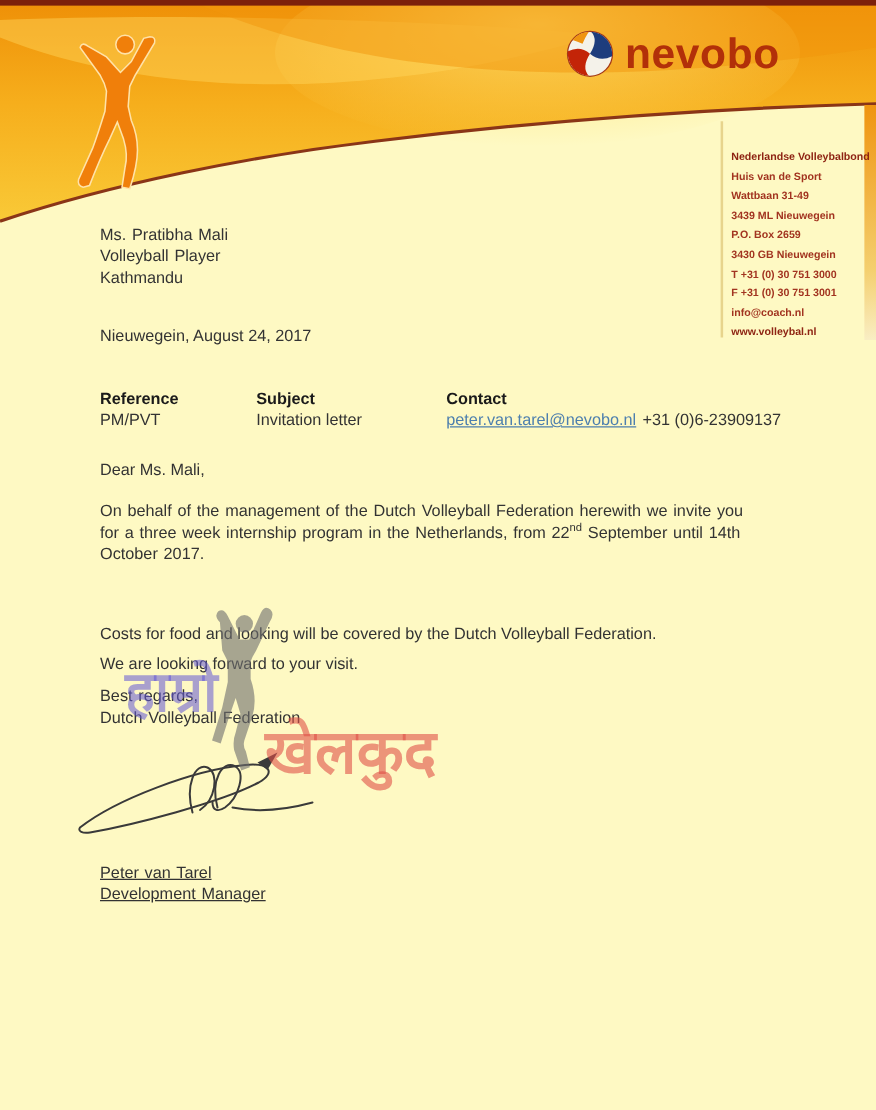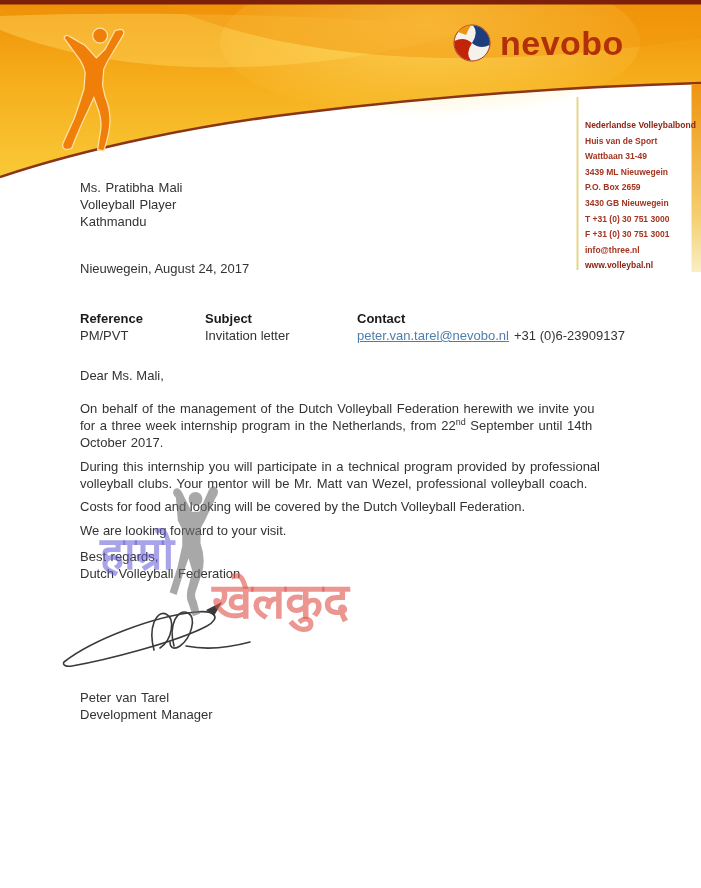--- a/index.html
+++ b/index.html
@@ -1,17 +1,17 @@
 <!DOCTYPE html>
 <html><head>
 <meta charset="utf-8">
 <style>
   html,body{margin:0;padding:0;background:#e9e9e9;}
   .page{
-    position:relative;width:701px;height:888px;margin:0 auto;background:#ffffff;
+    position:relative;width:701px;height:888px;margin:0 auto;background:#fef9c3;
     overflow:hidden;font-family:"Liberation Sans","DejaVu Sans",sans-serif;color:#333;
   }
   .hdr-svg{position:absolute;top:0;left:0;display:block;}
   .logo{position:absolute;top:23px;left:452px;display:flex;align-items:center;gap:8px;z-index:3;}
   .logo-text{font-size:34px;font-weight:bold;color:#b23009;letter-spacing:.5px;line-height:1;}
   .sidebar{position:absolute;left:585px;top:118px;font-size:8.5px;font-weight:bold;
     color:#a23420;line-height:15.6px;z-index:2;}
   .sidebar div{white-space:nowrap;}
   .sidebar .org{color:#8e2413;}
   .sidebar .site{color:#8e2413;}
@@ -23,21 +23,21 @@
   .meta-col .hd{font-weight:bold;color:#1a1a1a;}
   .meta-ref{left:80px;} .meta-subj{left:205px;} .meta-contact{left:332px;white-space:nowrap;margin-left:25px;}
   .email{color:#4d7fae;text-decoration:underline;cursor:pointer;}
   .phone{margin-left:5px;}
   .salutation{left:80px;top:367px;}
   .para1{left:80px;top:400px;}
   .para2{left:80px;top:458px;}
   .para3{left:80px;top:498px;}
   .para4{left:80px;top:522px;}
   .closing{left:80px;top:548px;}
-  .signer{left:80px;top:689px;}
+  .signer{left:80px;top:689px;text-decoration:underline;}
   sup.ord{font-size:9px;line-height:0;vertical-align:super;}
   .signature{position:absolute;left:58px;top:598px;z-index:2;}
   .wm-text{position:absolute;font-weight:bold;z-index:5;line-height:1;
     font-family:Liberation Mono, monospace;text-align:right;}
   .wm-left{left:100px;top:535px;font-size:45px;color:rgba(98,88,214,.55);}
   .wm-right{left:212px;top:540px;font-size:49px;color:rgba(224,80,72,.6);margin-top:41px;}
   .wm-player{position:absolute;left:157px;top:484px;z-index:5;opacity:.6;}
 </style>
 </head>
 <body>
@@ -87,21 +87,21 @@
 
   <div class="sidebar">
     <div class="org">Nederlandse Volleybalbond</div>
     <div>Huis van de Sport</div>
     <div>Wattbaan 31-49</div>
     <div>3439 ML Nieuwegein</div>
     <div>P.O. Box 2659</div>
     <div>3430 GB Nieuwegein</div>
     <div>T +31 (0) 30 751 3000</div>
     <div>F +31 (0) 30 751 3001</div>
-    <div>info@three.nl</div>
+    <div>info@coach.nl</div>
     <div class="site">www.volleybal.nl</div>
   </div>
 
   <div class="block recipient">
     <div class="ln">Ms. Pratibha Mali</div>
     <div class="ln">Volleyball Player</div>
     <div class="ln">Kathmandu</div>
   </div>
 
   <div class="block dateline">Nieuwegein, August 24, 2017</div>
@@ -122,24 +122,20 @@
   </div>
 
   <div class="block salutation">Dear Ms. Mali,</div>
 
   <div class="block para1">
     <div class="ln">On behalf of the management of the Dutch Volleyball Federation herewith we invite you</div>
     <div class="ln"><span>for a three week internship program in the Netherlands, from 22</span><sup class="ord">nd</sup><span> September until 14th</span></div>
     <div class="ln">October 2017.</div>
   </div>
 
-  <div class="block para2">
-    <div class="ln">During this internship you will participate in a technical program provided by professional</div>
-    <div class="ln">volleyball clubs. Your mentor will be Mr. Matt van Wezel, professional volleyball coach.</div>
-  </div>
 
   <div class="block para3 ln">Costs for food and looking will be covered by the Dutch Volleyball Federation.</div>
   <div class="block closing">
     <div class="ln">Best regards,</div>
     <div class="ln">Dutch Volleyball Federation</div>
   </div>
 
   <div class="block para4 ln">We are looking forward to your visit.</div>
 
   <span class="wm-text wm-left">हाम्रो</span>

